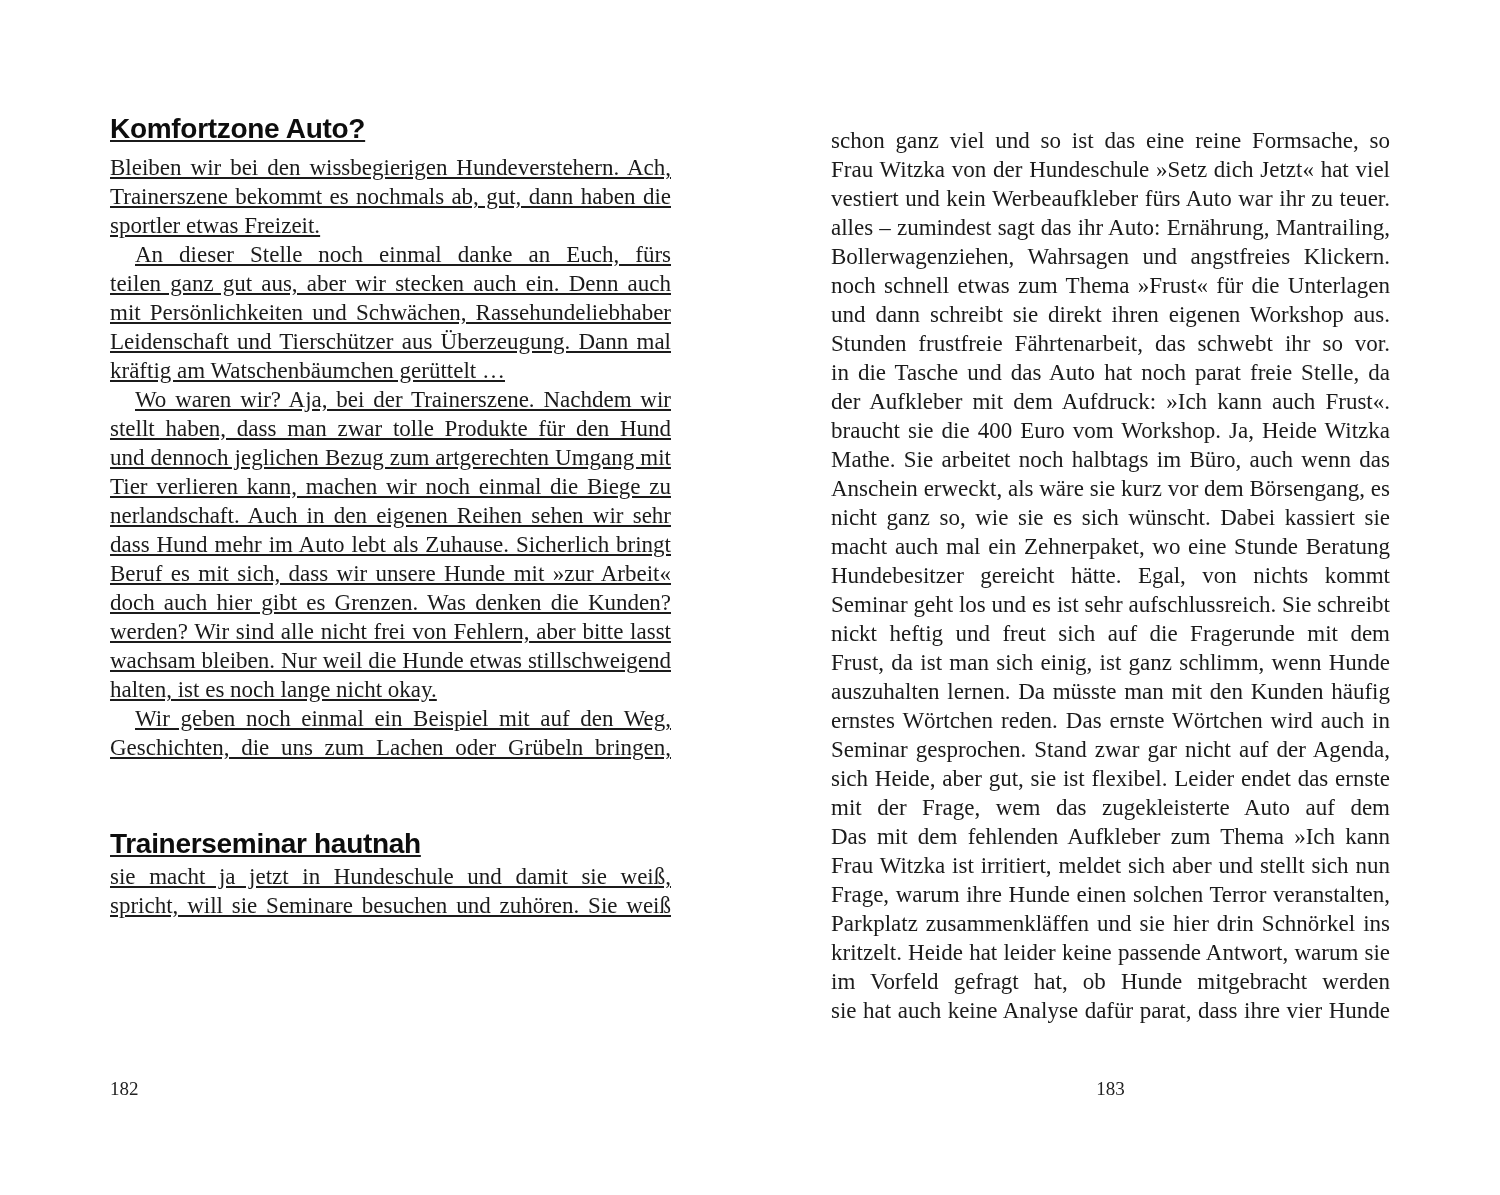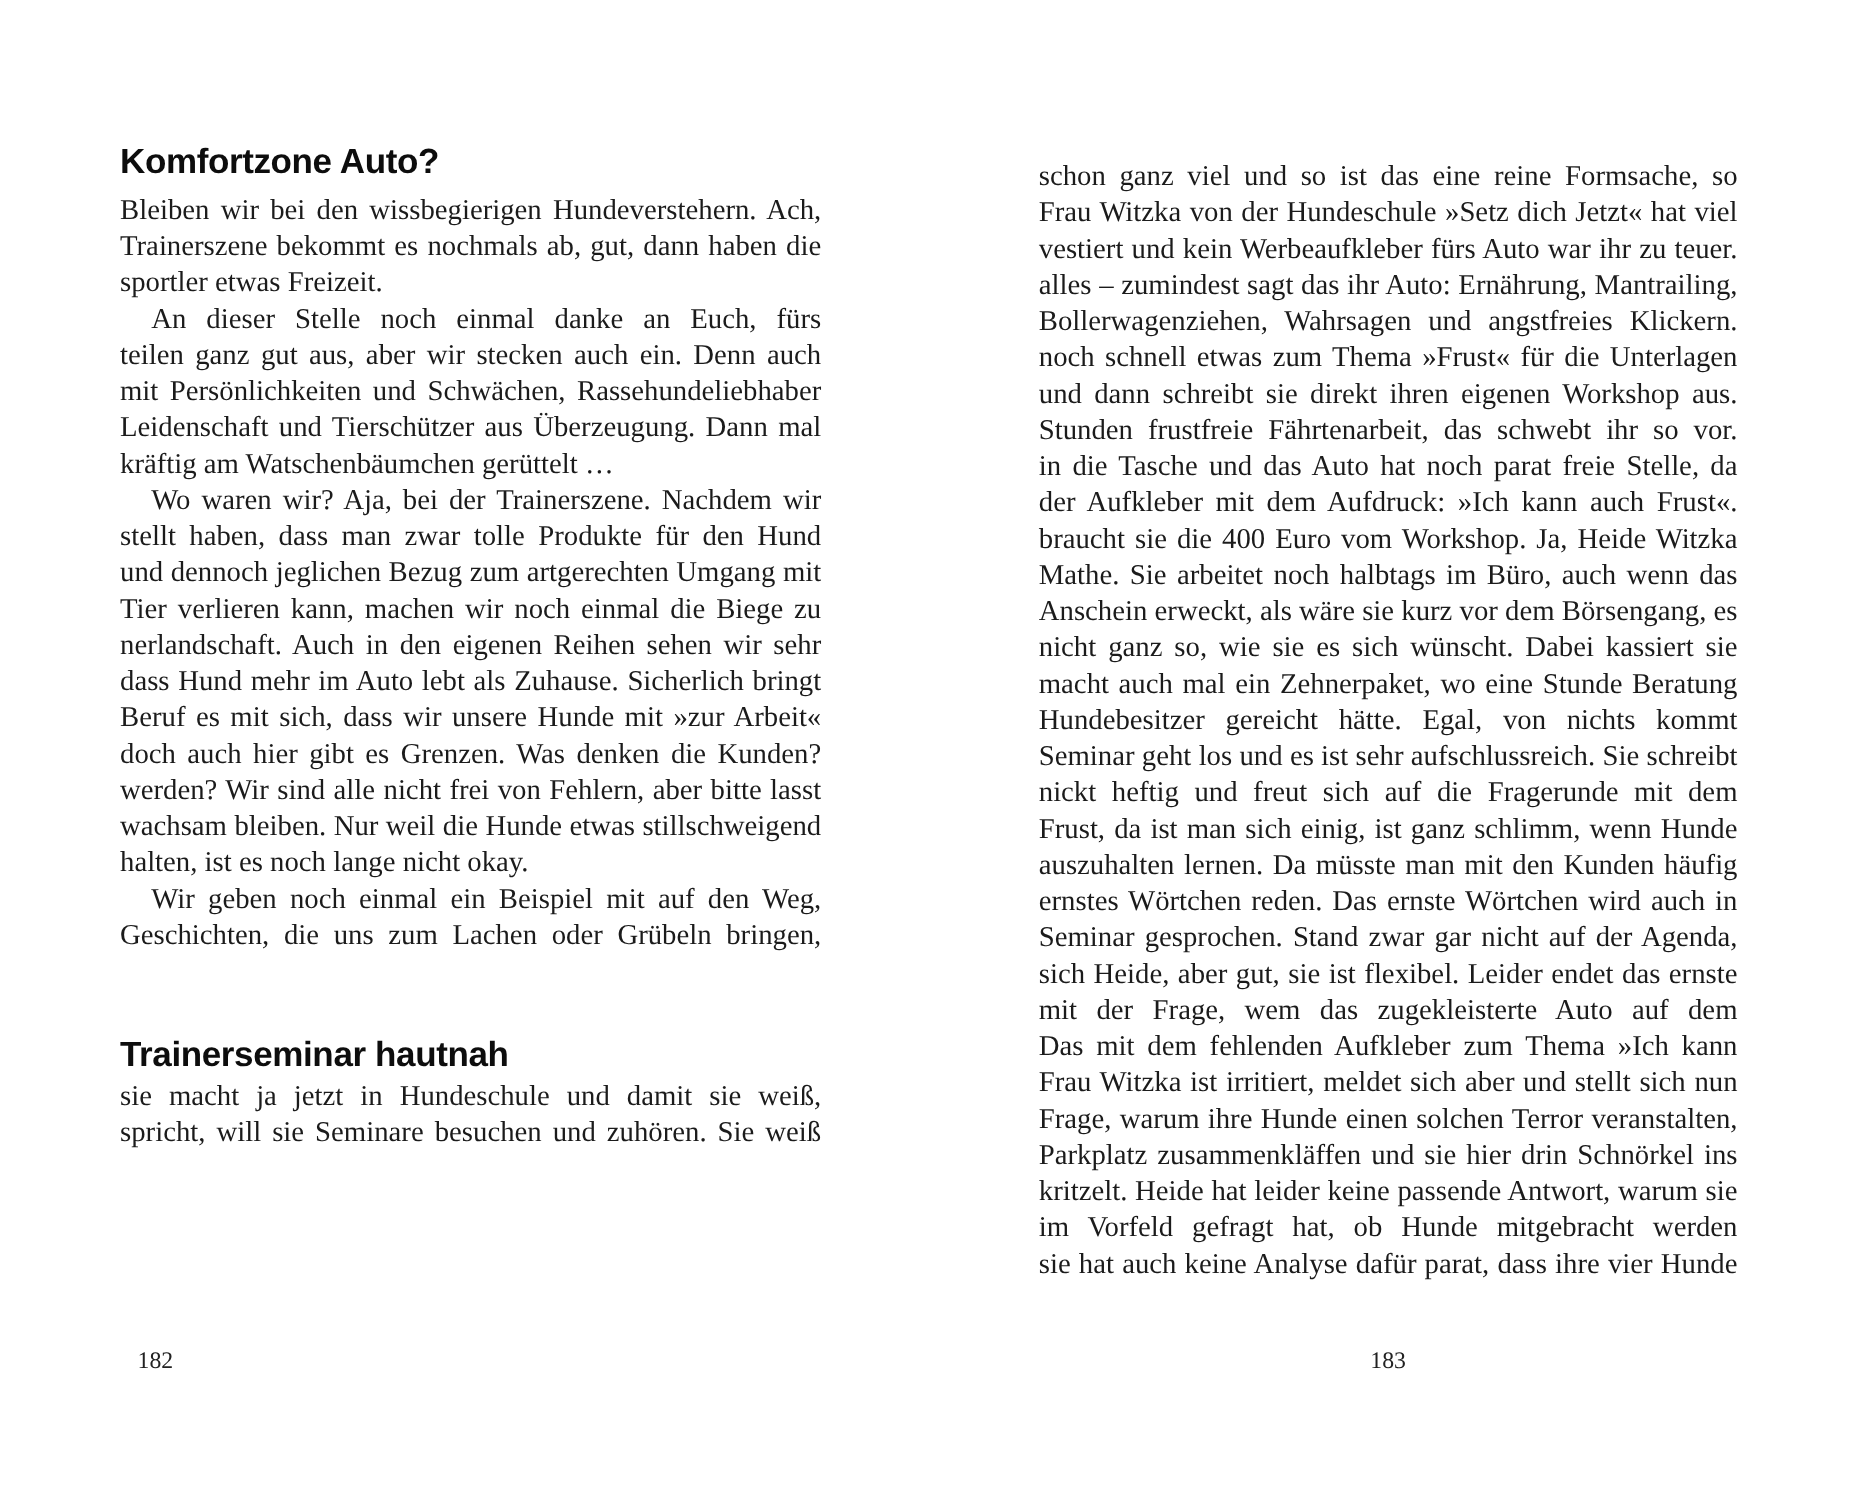--- a/index.html
+++ b/index.html
@@ -6,21 +6,21 @@
   .book {
     position: relative;
     width: 1500px;
     height: 1195px;
     background: #ffffff;
     font-family: "Liberation Serif", "DejaVu Serif", serif;
     color: #1b1b1b;
     overflow: hidden;
   }
   .page { position: absolute; }
-  .page-left  { left: 96px; top: 112px; width: 561px; }
+  .page-left  { left: 110px; top: 112px; width: 561px; text-decoration: underline; }
   .page-right { left: 831px; top: 126px; width: 559px; }
 
   .sec-heading {
     font-family: "Liberation Sans", "DejaVu Sans", sans-serif;
     font-weight: 700;
     font-size: 28px;
     line-height: 34px;
     letter-spacing: -0.3px;
     color: #0d0d0d;
     margin: 0 0 7px 0;

